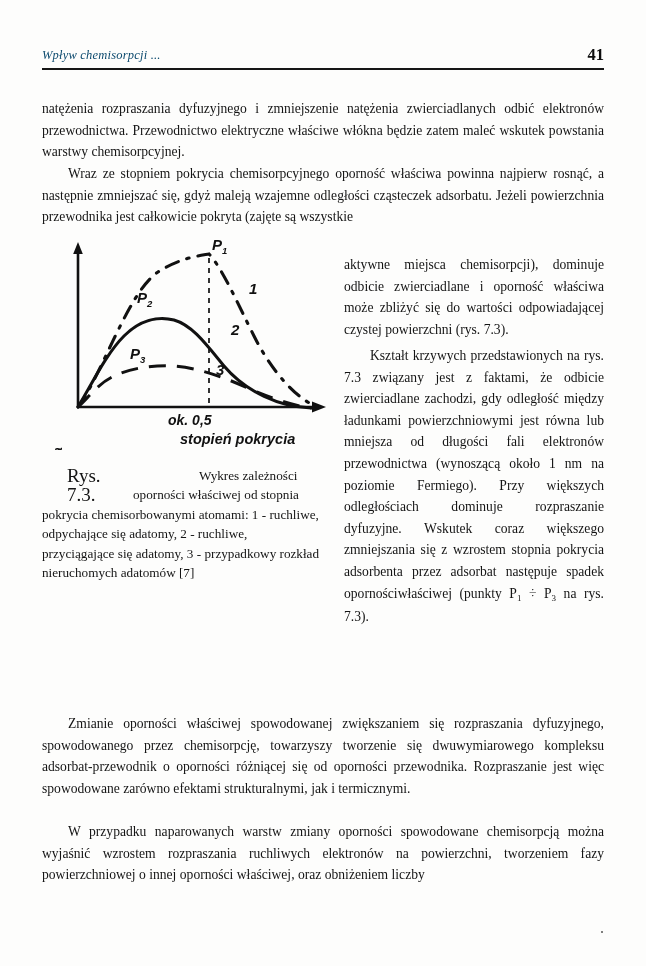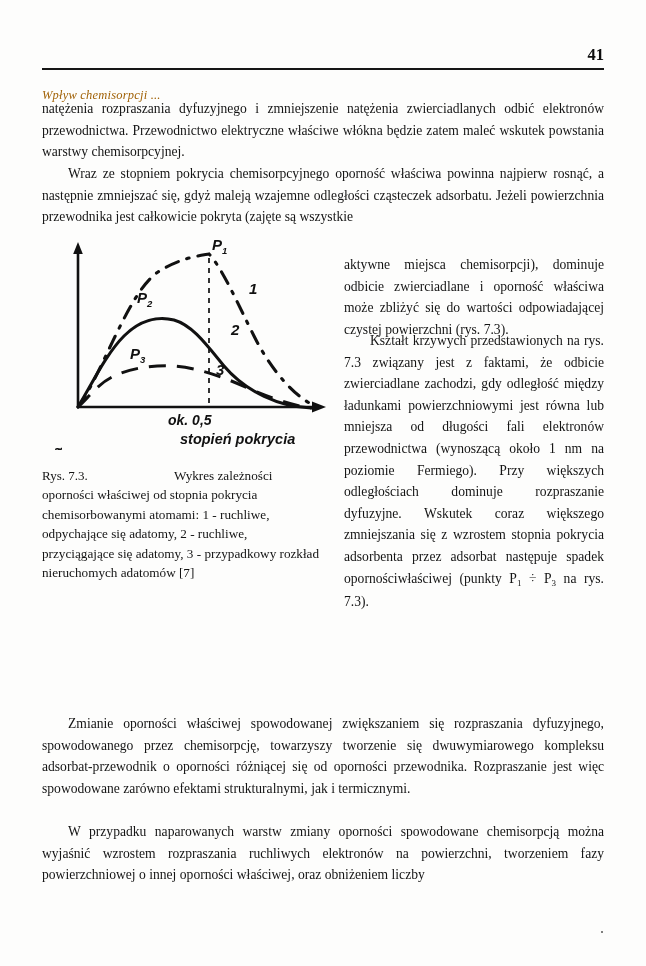--- a/index.html
+++ b/index.html
@@ -25,22 +25,21 @@
     width: 562px;
     height: 22px;
   }
   .runhead .rh-title {
     position: absolute;
     left: 0;
     top: 0;
     font-style: italic;
     font-size: 12.5px;
     letter-spacing: 0.2px;
-    color: #a16207;
-    margin-top: 40px;
+    color: #0c4a6e;
   }
   .runhead .rh-page {
     position: absolute;
     right: 0;
     top: -3px;
     font-size: 16.5px;
     font-weight: bold;
     color: #0d0d0d;
     text-align: center;
   }
@@ -74,21 +73,21 @@
     width: 562px;
   }
   .col-right {
     left: 344px;
     top: 236px;
     width: 260px;
     margin-top: 18px;
   }
   .col-right2 {
     left: 344px;
-    top: 330px;
+    top: 345px;
     width: 260px;
   }
   .block-bottom {
     left: 42px;
     top: 648px;
     width: 562px;
   }
   .block-bottom2 {
     left: 42px;
     top: 713px;
@@ -117,21 +116,22 @@
     left: 42px;
     top: 466px;
     width: 280px;
     font-size: 13.2px;
     line-height: 19.4px;
     color: #141414;
   }
   .caption .cap-label {
     float: left;
     width: 66px;
-    font-size: 13px;
+    font-size: 19px;
+    margin-left: 25px;
   }
   .caption .cap-text {
     margin-left: 66px;
     text-align: justify;
     margin-top: 15px;
   }
 
   .speck {
     position: absolute;
     width: 2px;

